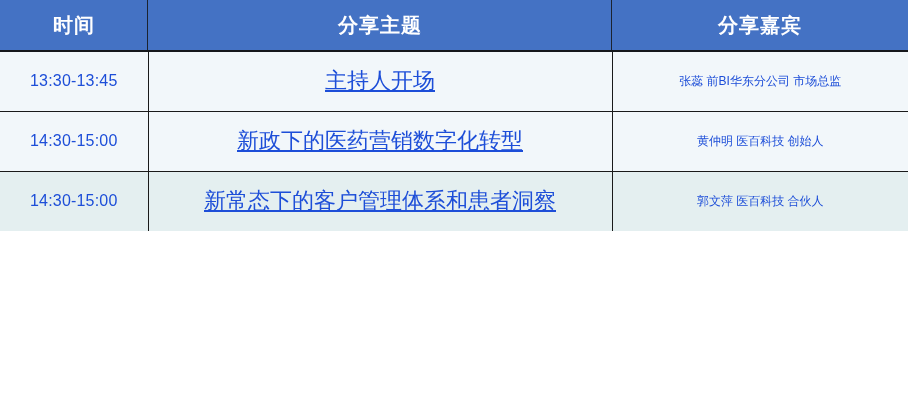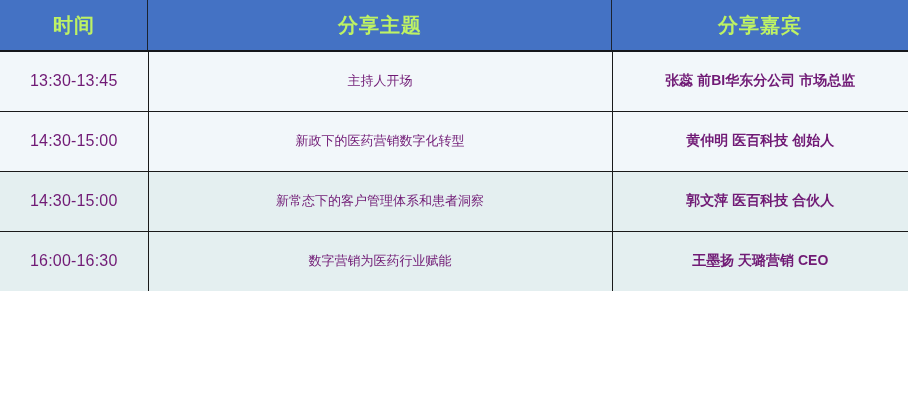--- a/index.html
+++ b/index.html
@@ -17,59 +17,59 @@
     width: 908px;
     border-collapse: collapse;
     table-layout: fixed;
   }
   #schedule-table col.col-time  { width: 148px; }
   #schedule-table col.col-topic { width: 464px; }
   #schedule-table col.col-guest { width: 296px; }
 
   thead th {
     background: #4472c4;
-    color: #bef264;
+    color: #ffffff;
     font-size: 20px;
     font-weight: bold;
     height: 50px;
     line-height: 50px;
     padding: 0;
     text-align: center;
     letter-spacing: 1px;
     border: none;
     border-bottom: 2px solid #16181c;
   }
   thead th.sep {
     box-shadow: inset -1px 0 0 0 #1b2330;
   }
 
   tbody td {
     height: 60px;
     padding: 0 6px;
     text-align: center;
     vertical-align: middle;
     font-size: 16.5px;
-    color: #701a75;
+    color: #1d4ed8;
     border-bottom: 1.5px solid #1a1a1a;
     box-sizing: border-box;
     white-space: nowrap;
     overflow: hidden;
   }
   tbody tr:last-child td { border-bottom: none; }
 
   tbody td.divider {
     border-right: 1.5px solid #1a1a1a;
   }
 
   tbody tr.row-odd  td { background: #f2f7fa; }
   tbody tr.row-even td { background: #e4eff0; }
 
   td.time-cell  { font-size: 16px; letter-spacing: 0.2px; }
-  td.topic-cell { font-size: 13px; }
-  td.guest-cell { font-size: 14px; font-weight: bold; }
+  td.topic-cell { font-size: 22px; text-decoration: underline; }
+  td.guest-cell { font-size: 12px; }
 </style>
 </head>
 <body>
 
 <table id="schedule-table">
   <colgroup>
     <col class="col-time">
     <col class="col-topic">
     <col class="col-guest">
   </colgroup>
@@ -89,19 +89,14 @@
       <tr class="row-odd">
         <td class="time-cell divider">14:30-15:00</td>
         <td class="topic-cell divider">新政下的医药营销数字化转型</td>
         <td class="guest-cell">黄仲明 医百科技 创始人</td>
       </tr>
       <tr class="row-even">
         <td class="time-cell divider">14:30-15:00</td>
         <td class="topic-cell divider">新常态下的客户管理体系和患者洞察</td>
         <td class="guest-cell">郭文萍 医百科技 合伙人</td>
       </tr>
-      <tr class="row-even">
-        <td class="time-cell divider">16:00-16:30</td>
-        <td class="topic-cell divider">数字营销为医药行业赋能</td>
-        <td class="guest-cell">王墨扬 天璐营销 CEO</td>
-      </tr>
     </tbody>
 </table>
 
 </body></html>

